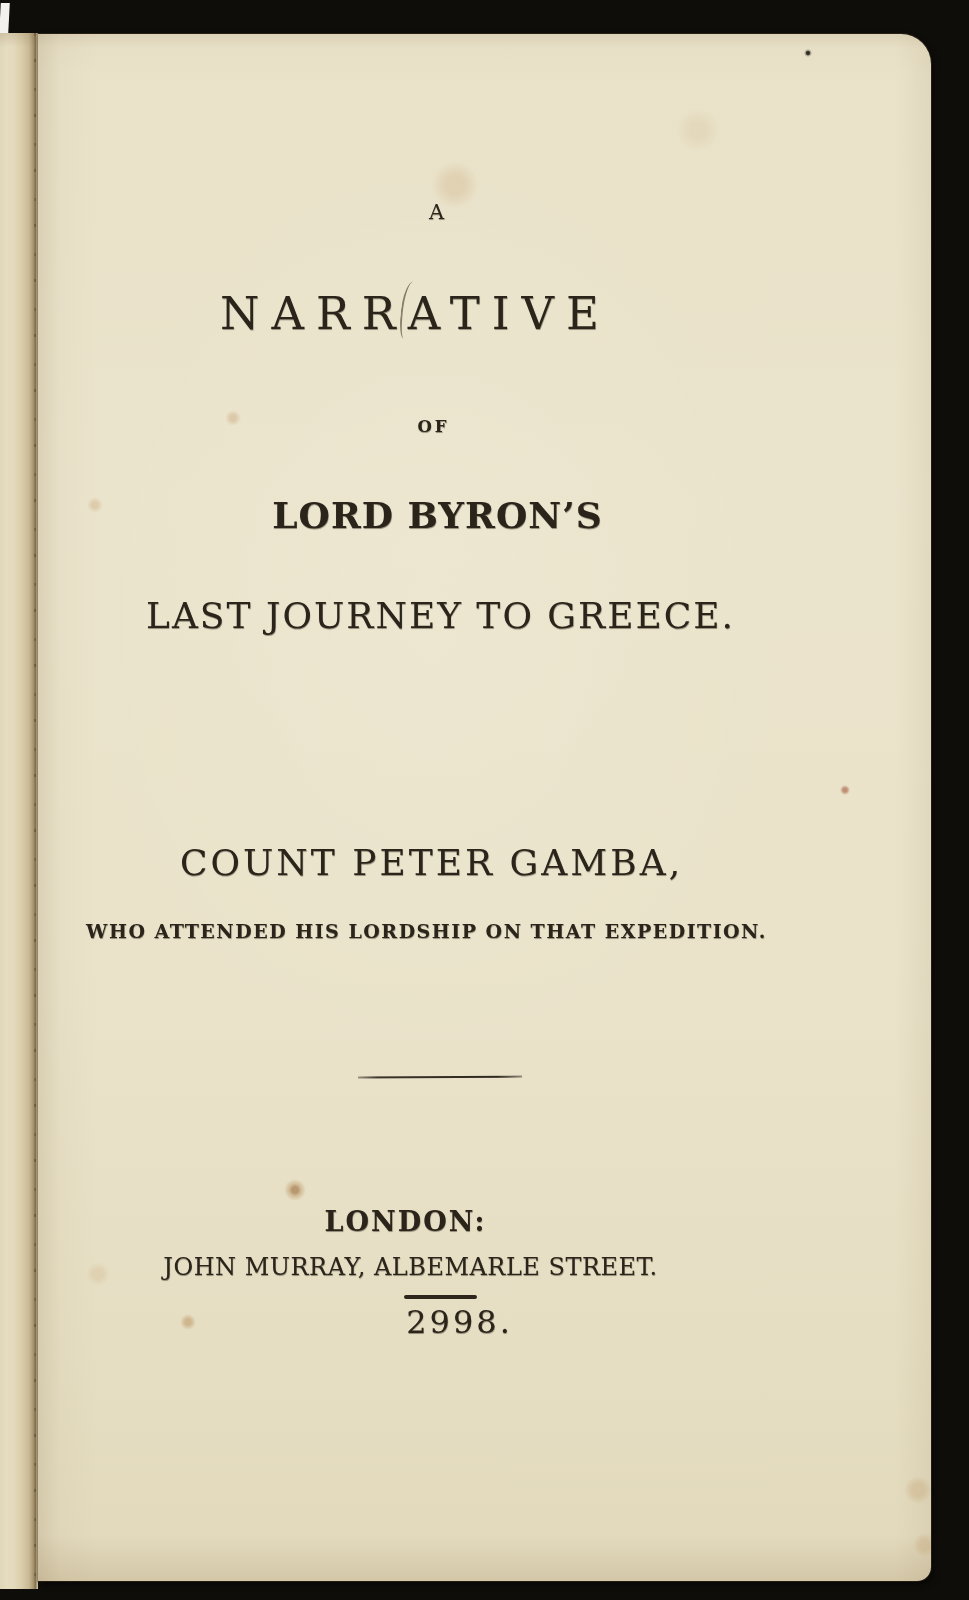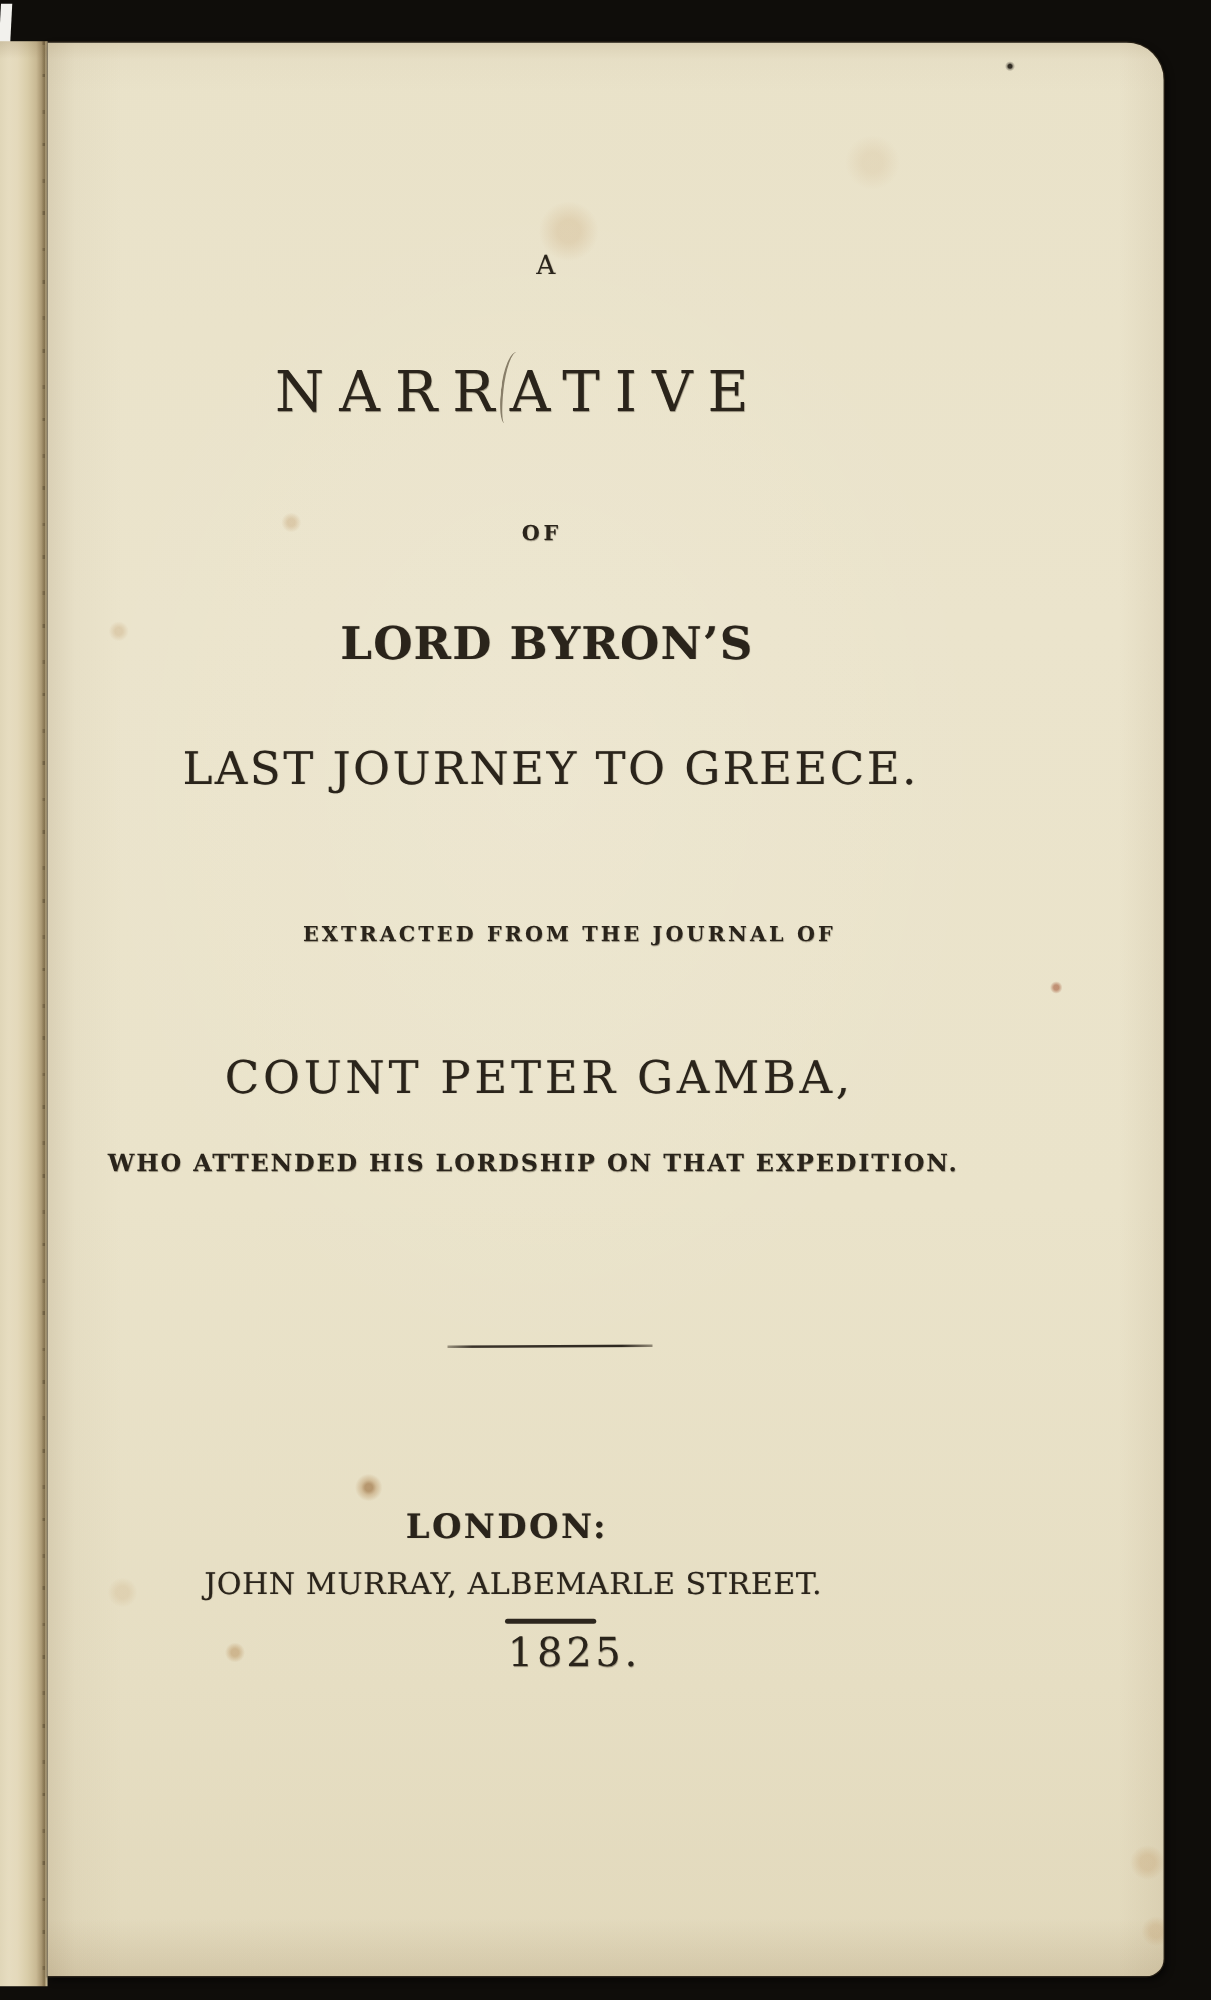--- a/index.html
+++ b/index.html
@@ -159,30 +159,29 @@
     <div class="ink-stroke"></div>
 
     <div class="line l-narrative">NARRATIVE</div>
 
     <div class="line l-of">OF</div>
 
     <div class="line l-byron">LORD BYRON’S</div>
 
     <div class="line l-journey">LAST JOURNEY TO GREECE.</div>
 
-    <div class="line l-extracted">EXTRACTED FROM THE JOURNAL OF</div>
 
     <div class="line l-gamba">COUNT PETER GAMBA,</div>
 
     <div class="line l-attended">WHO ATTENDED HIS LORDSHIP ON THAT EXPEDITION.</div>
 
     <div class="rule-long"></div>
 
     <div class="line l-london">LONDON:</div>
 
     <div class="line l-murray">JOHN MURRAY, ALBEMARLE STREET.</div>
 
     <div class="rule-short"></div>
 
-    <div class="line l-year">1825.</div>
+    <div class="line l-year">2998.</div>
 
   </div>
 </div>
 
 </body></html>

